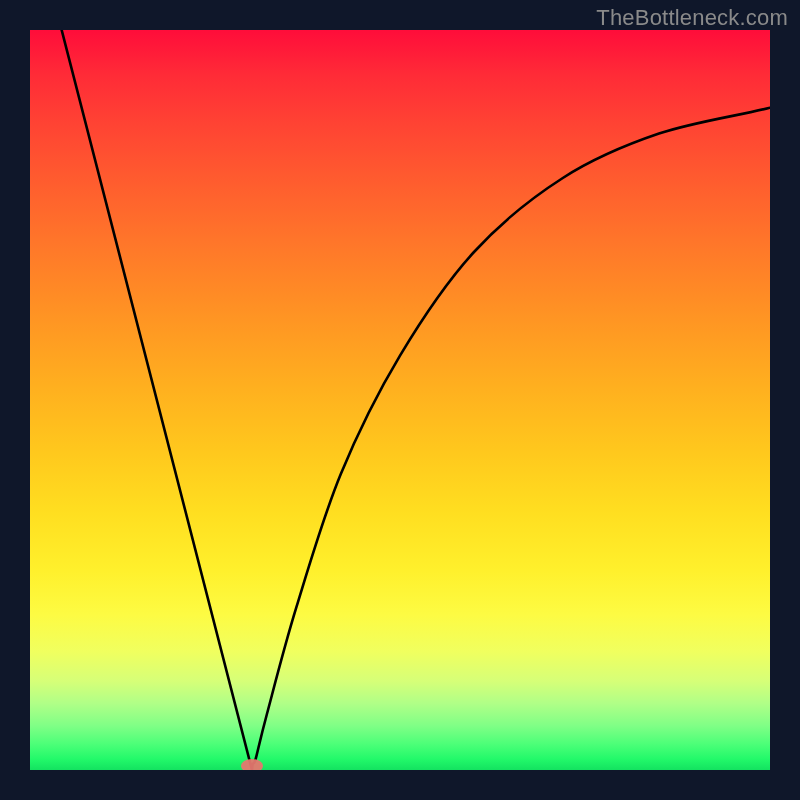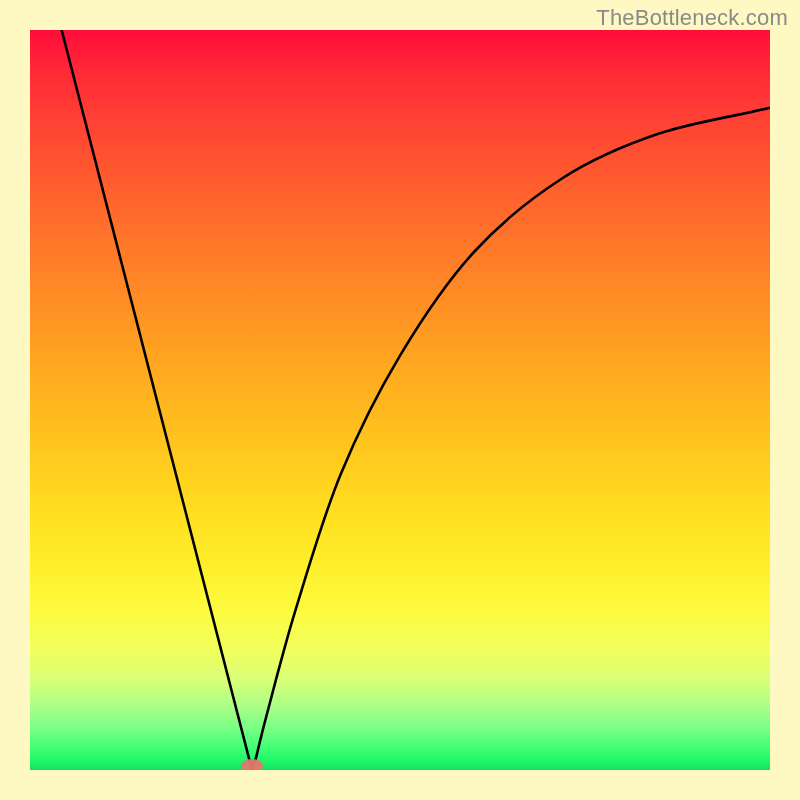--- a/index.html
+++ b/index.html
@@ -8,21 +8,21 @@
     width: 800px;
     height: 800px;
     overflow: hidden;
     background: #000;
     font-family: Arial, Helvetica, sans-serif;
   }
   .frame {
     position: absolute;
     left: 0; top: 0;
     width: 800px; height: 800px;
-    background: #fef9c3;
+    background: #0f172a;
   }
   .plot-area {
     position: absolute;
     left: 30px;
     top: 30px;
     width: 740px;
     height: 740px;
     overflow: hidden;
   }
   .gradient {

